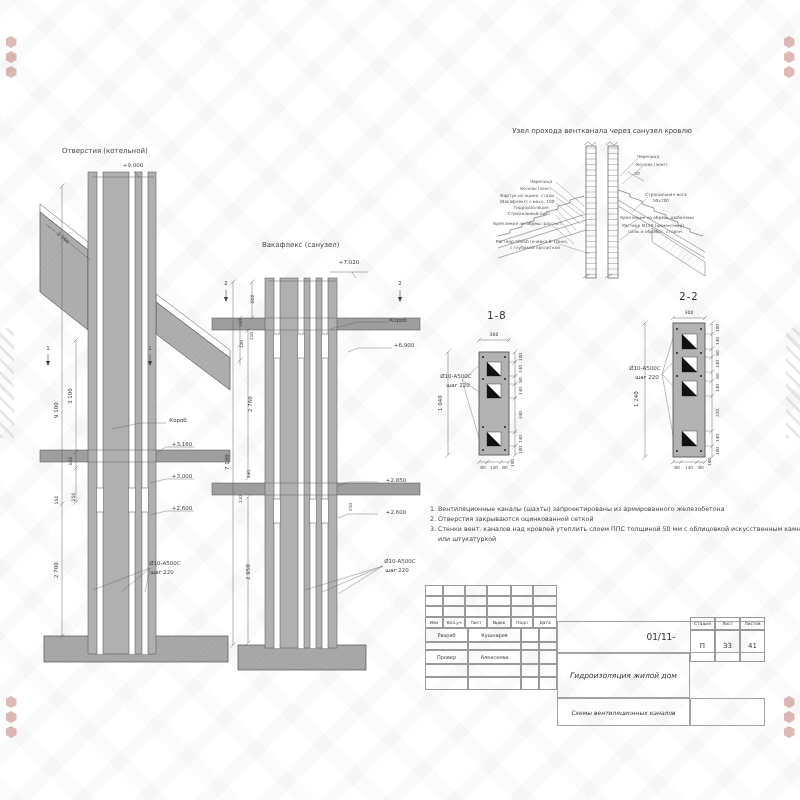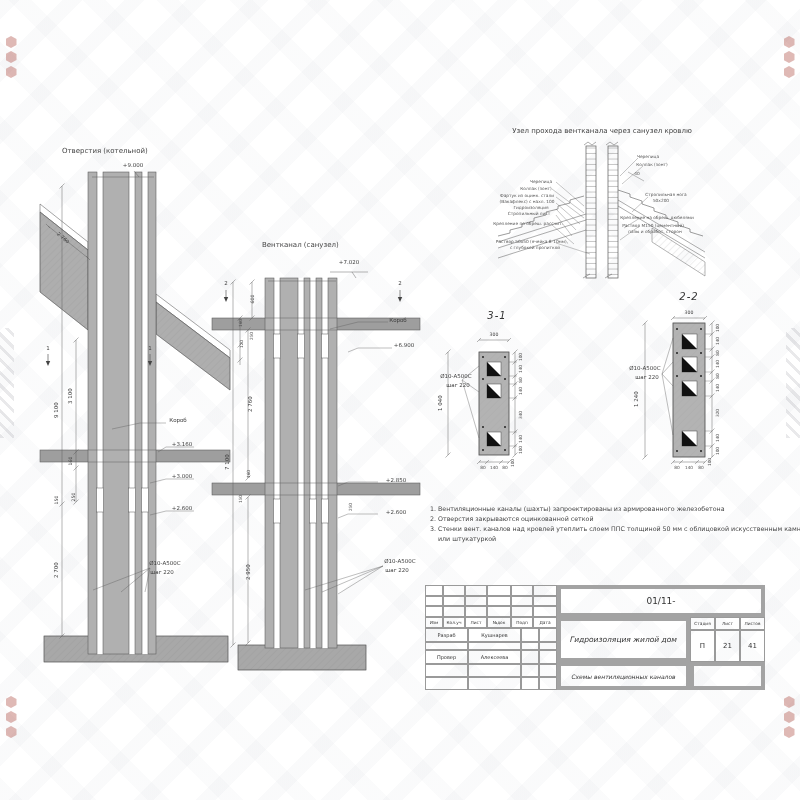--- a/index.html
+++ b/index.html
@@ -10,26 +10,26 @@
       repeating-linear-gradient(135deg, rgba(120,130,150,.04) 0 14px, transparent 14px 44px),
       repeating-linear-gradient(45deg, rgba(120,130,150,.03) 0 16px, transparent 16px 52px);}
   .ov{position:absolute;inset:0;pointer-events:none;}
   .lb{position:absolute;font-size:5.5px;color:#3f3f3f;white-space:nowrap;line-height:1;
       transform:translate(-50%,-50%);} 
   .r9{transform:translate(-50%,-50%) rotate(-90deg);}
   .r40{transform:translate(-50%,-50%) rotate(40deg);}
   .f4{font-size:4.3px;color:#555;}
   .f45{font-size:4.6px;}
   .f5{font-size:5px;}
-  .f10{font-size:10px;letter-spacing:1px;color:#333;font-style:italic;}
+  .f10{font-size:10px;letter-spacing:1px;color:#333;}
   .tt{position:absolute;font-size:7px;color:#444;white-space:nowrap;line-height:1;}
   .note{position:absolute;font-size:6.3px;color:#444;white-space:nowrap;line-height:1;}
   
-  .cellbox{position:absolute;box-sizing:border-box;border:4px solid #a3a3a3;
-           display:flex;align-items:center;justify-content:center;color:#333;}
+  .cellbox{position:absolute;box-sizing:border-box;border:1px solid #a3a3a3;
+           display:flex;align-items:center;justify-content:center;color:#333;margin-top:36px;}
   .row{display:flex;box-sizing:border-box;}
   .c{box-sizing:border-box;border:0.5px solid #9a9a9a;display:flex;align-items:center;
      justify-content:center;overflow:hidden;}
   
   .wm{position:absolute;width:20px;display:flex;flex-direction:column;align-items:center;
       gap:3px;pointer-events:none;}
   .hex{width:11px;height:12px;background:rgba(170,70,60,.38);
        clip-path:polygon(50% 0,100% 25%,100% 75%,50% 100%,0 75%,0 25%);}
   .edgepat{position:absolute;pointer-events:none;opacity:.5;
       background:repeating-linear-gradient(45deg, rgba(130,130,140,.35) 0 3px, transparent 3px 9px);}
@@ -224,21 +224,21 @@
     <div class="lb" style="left:150px;top:349px">1</div>
     <div class="lb" style="left:178px;top:421px">Короб</div>
     <div class="lb" style="left:182px;top:445px">+3.160</div>
     <div class="lb" style="left:182px;top:477px">+3.000</div>
     <div class="lb" style="left:182px;top:509px">+2.600</div>
     <div class="lb" style="left:165px;top:564px">Ø10-А500С</div>
     <div class="lb" style="left:162px;top:573px">шаг 220</div>
   </div>
 
   <div class="ov">
-    <div class="tt" style="left:262px;top:242px">Вентканал (санузел)</div>
+    <div class="tt" style="left:262px;top:242px">Вакафлекс (санузел)</div>
     <div class="lb" style="left:349px;top:263px">+7.020</div>
     <div class="lb" style="left:226px;top:284px">2</div>
     <div class="lb" style="left:400px;top:284px">2</div>
     <div class="lb r9 f45" style="left:253px;top:299px">600</div>
     <div class="lb r9 f4" style="left:241px;top:323px">160</div>
     <div class="lb r9 f4" style="left:252px;top:336px">250</div>
     <div class="lb r9 f4" style="left:242px;top:344px">120</div>
     <div class="lb" style="left:398px;top:321px">Короб</div>
     <div class="lb" style="left:404px;top:346px">+6.900</div>
     <div class="lb r9" style="left:251px;top:404px">2 760</div>
@@ -247,21 +247,21 @@
     <div class="lb r9 f4" style="left:241px;top:499px">150</div>
     <div class="lb r9 f4" style="left:351px;top:507px">250</div>
     <div class="lb" style="left:396px;top:481px">+2.850</div>
     <div class="lb" style="left:396px;top:513px">+2.600</div>
     <div class="lb r9" style="left:249px;top:572px">2 950</div>
     <div class="lb" style="left:400px;top:562px">Ø10-А500С</div>
     <div class="lb" style="left:397px;top:571px">шаг 220</div>
   </div>
 
   <div class="ov">
-    <div class="lb f10" style="left:497px;top:316px">3-1</div>
+    <div class="lb f10" style="left:497px;top:316px">1-8</div>
     <div class="lb f45" style="left:494px;top:335px">300</div>
     <div class="lb r9" style="left:441px;top:403px">1 040</div>
     <div class="lb r9 f4" style="left:521px;top:357px">100</div>
     <div class="lb r9 f4" style="left:521px;top:369px">140</div>
     <div class="lb r9 f4" style="left:521px;top:380px">80</div>
     <div class="lb r9 f4" style="left:521px;top:391px">140</div>
     <div class="lb r9 f4" style="left:521px;top:415px">340</div>
     <div class="lb r9 f4" style="left:521px;top:439px">140</div>
     <div class="lb r9 f4" style="left:521px;top:450px">100</div>
     <div class="lb f4" style="left:483px;top:468px">80</div>
@@ -399,21 +399,21 @@
     <div class="cellbox" style="left:557px;top:617px;width:133px;height:45px;font-size:7.5px;font-style:italic">Гидроизоляция жилой дом</div>
 
     <div style="position:absolute;left:690px;top:617px;width:75px;height:45px;color:#333">
       <div class="row" style="height:13px;font-size:4.3px">
         <div class="c" style="width:25px">Стадия</div>
         <div class="c" style="width:25px">Лист</div>
         <div class="c" style="width:25px">Листов</div>
       </div>
       <div class="row" style="height:32px;font-size:7px">
         <div class="c" style="width:25px">П</div>
-        <div class="c" style="width:25px">21</div>
+        <div class="c" style="width:25px">33</div>
         <div class="c" style="width:25px">41</div>
       </div>
     </div>
 
     <div class="cellbox" style="left:557px;top:662px;width:133px;height:28px;font-size:6px;font-style:italic">Схемы вентиляционных каналов</div>
     <div class="cellbox" style="left:690px;top:662px;width:75px;height:28px"></div>
   </div>
 
   <div class="wm" style="left:1px;top:36px">
     <div class="hex"></div>

